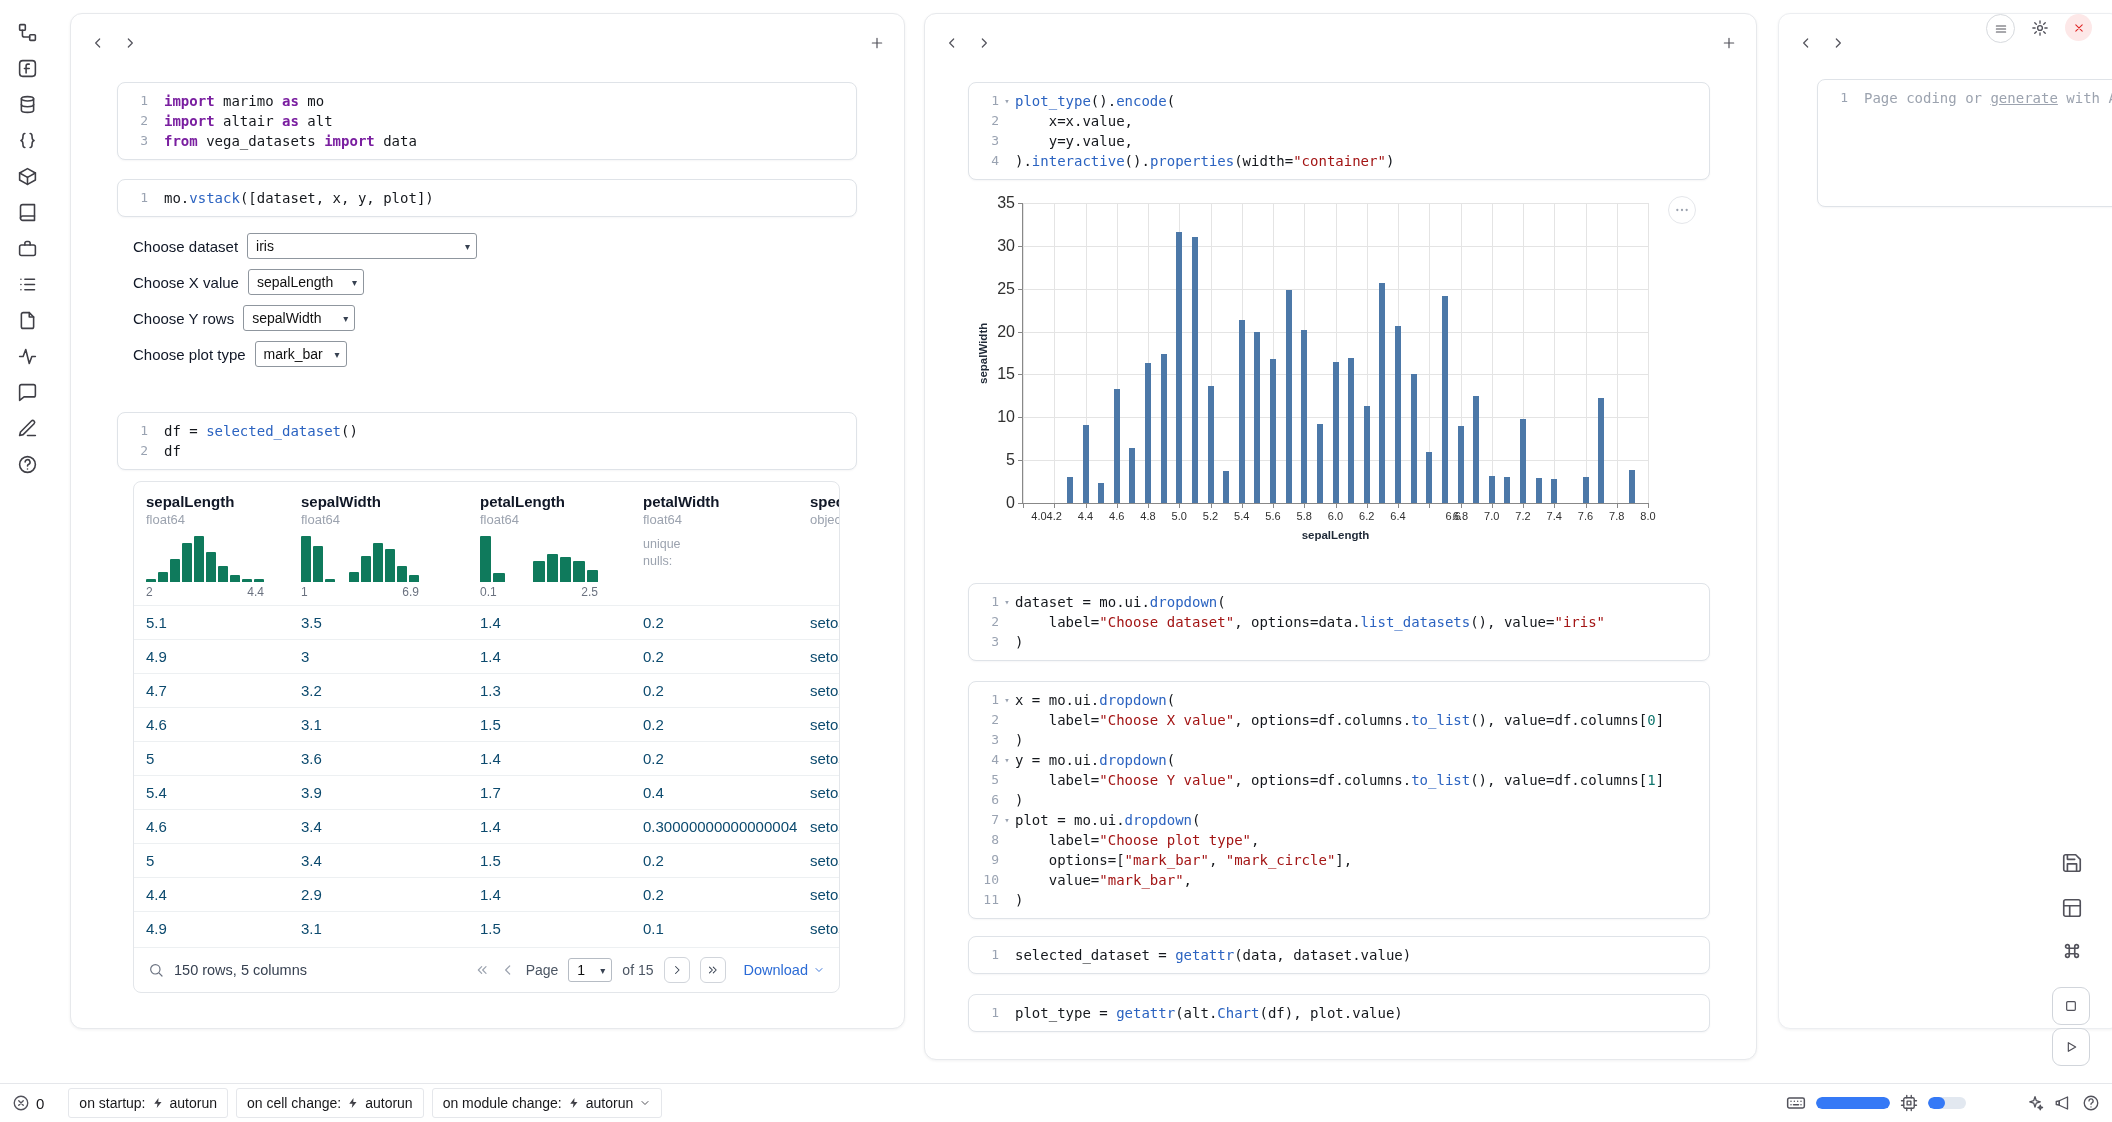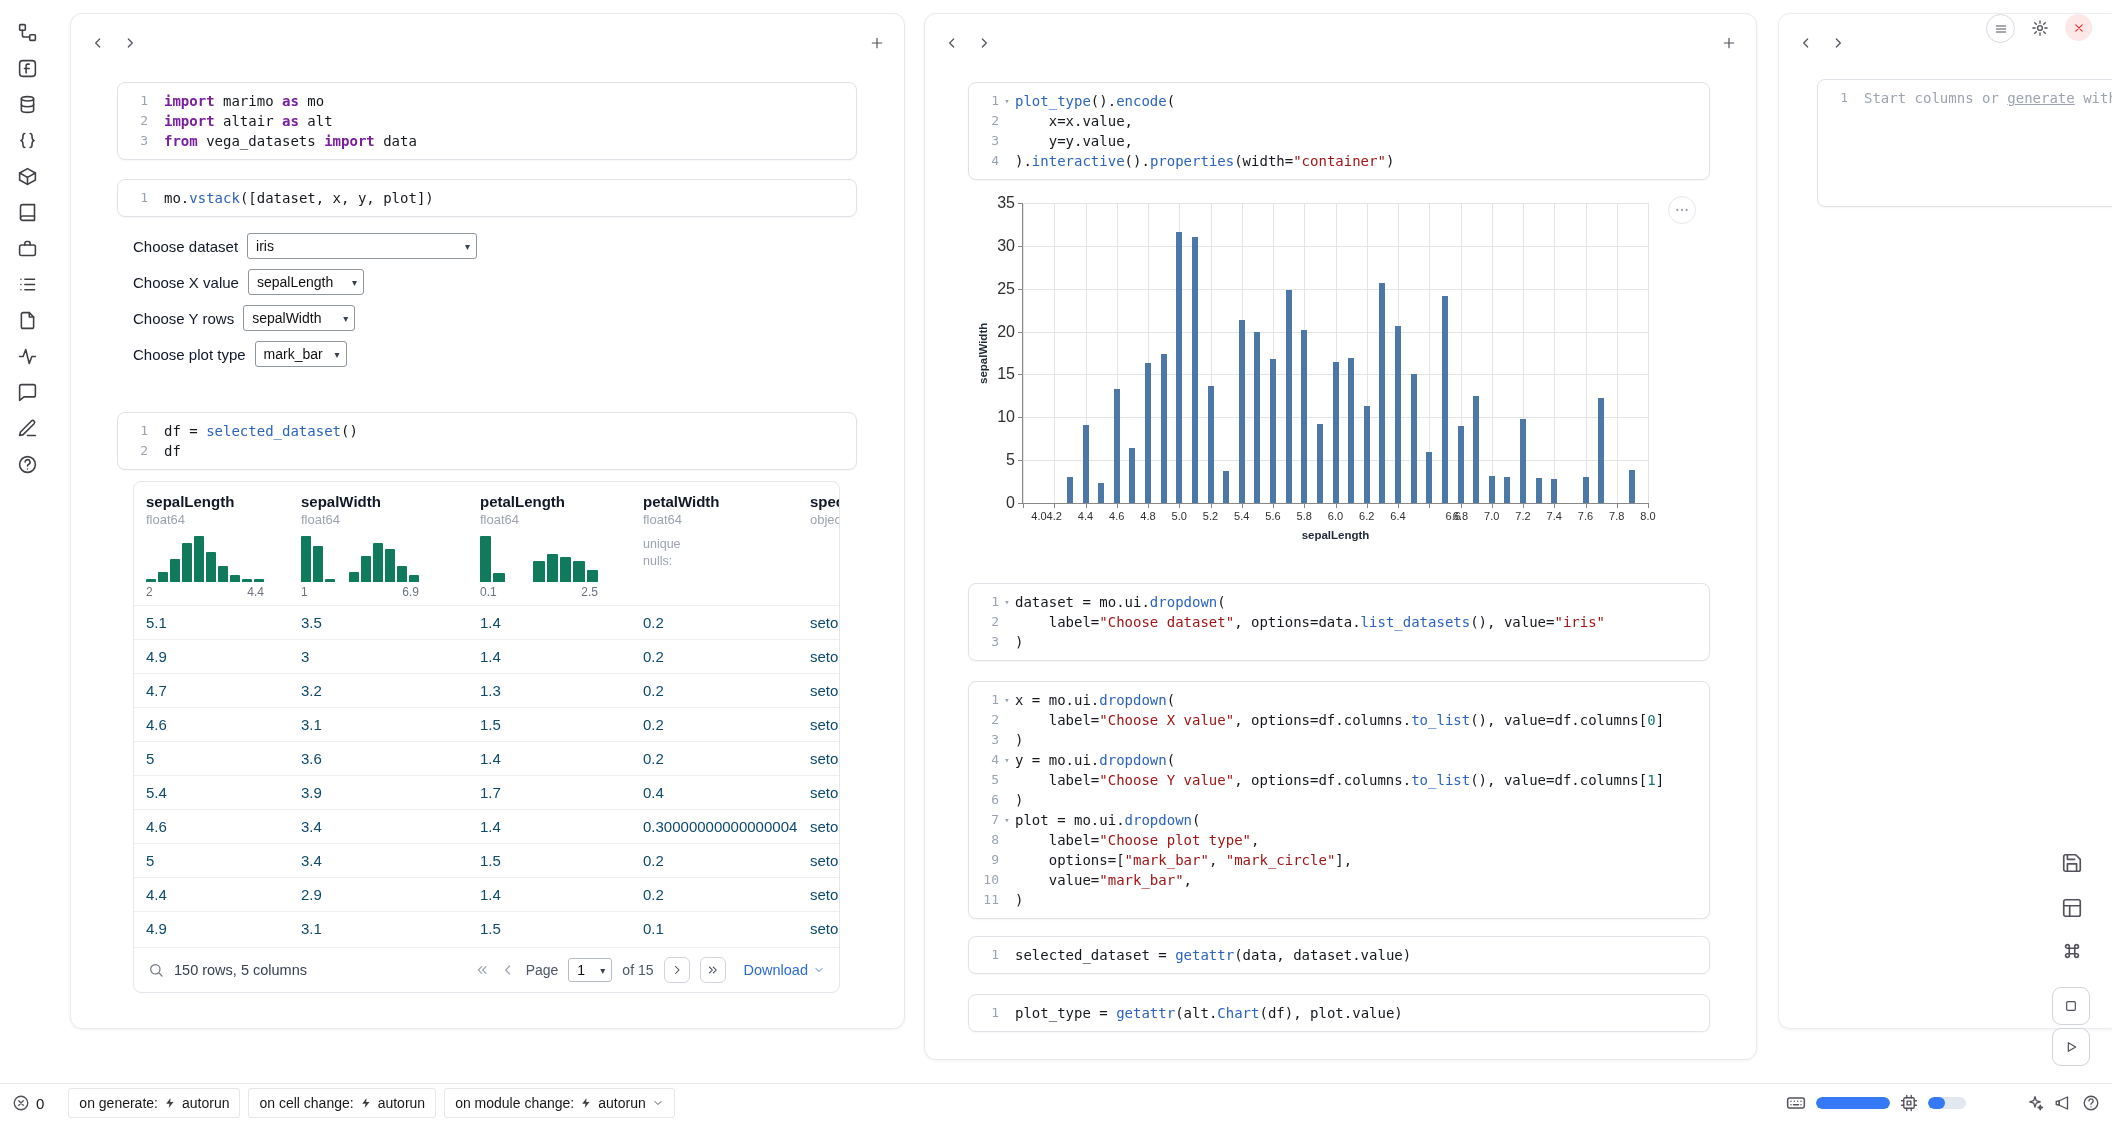--- a/index.html
+++ b/index.html
@@ -783,21 +783,21 @@
         <span class="icon i16">
           <svg viewBox="0 0 24 24" fill="none" stroke="currentColor" stroke-width="1.8" stroke-linecap="round" stroke-linejoin="round">
             <path d="M9.5 6l6 6-6 6"></path>
           </svg>
         </span>
       </div>
     <div class="codecell" id="cell-scratch">
         <div class="cl">
           <span class="ln">1</span>
           <span class="fold"></span>
-          <span class="src"><span class="t-ph">Start columns or </span><span class="t-phu">generate</span><span class="t-ph"> with AI</span></span>
+          <span class="src"><span class="t-ph">Page coding or </span><span class="t-phu">generate</span><span class="t-ph"> with AI</span></span>
         </div>
       </div>
   </section>
 
   <div class="win-btn" id="btn-menu">
       <span class="icon i14">
         <svg viewBox="0 0 24 24" fill="none" stroke="currentColor" stroke-width="1.8" stroke-linecap="round" stroke-linejoin="round">
           <path d="M4 7h16M4 12h16M4 17h16"></path>
         </svg>
       </span>
@@ -857,21 +857,21 @@
       <span class="icon i18">
           <svg viewBox="0 0 24 24" fill="none" stroke="currentColor" stroke-width="1.8" stroke-linecap="round" stroke-linejoin="round">
             <circle cx="12" cy="12" r="9"></circle>
             <path d="M9 9l6 6M15 9l-6 6"></path>
           </svg>
         </span>
       <span class="err-count">0</span>
     </span>
     <span id="autorun" style="display:flex;gap:8px">
         <div class="ar-btn">
-          <span>on generate:</span>
+          <span>on startup:</span>
           <span class="icon i12">
             <svg viewBox="0 0 24 24" fill="none" stroke="currentColor" stroke-width="1.8" stroke-linecap="round" stroke-linejoin="round">
               <path d="M13 2 4.5 13.5H11L9.5 22 19 10h-6.5z" fill="currentColor" stroke="none"></path>
             </svg>
           </span>
           <span>autorun</span>
         </div>
         <div class="ar-btn">
           <span>on cell change:</span>
           <span class="icon i12">

